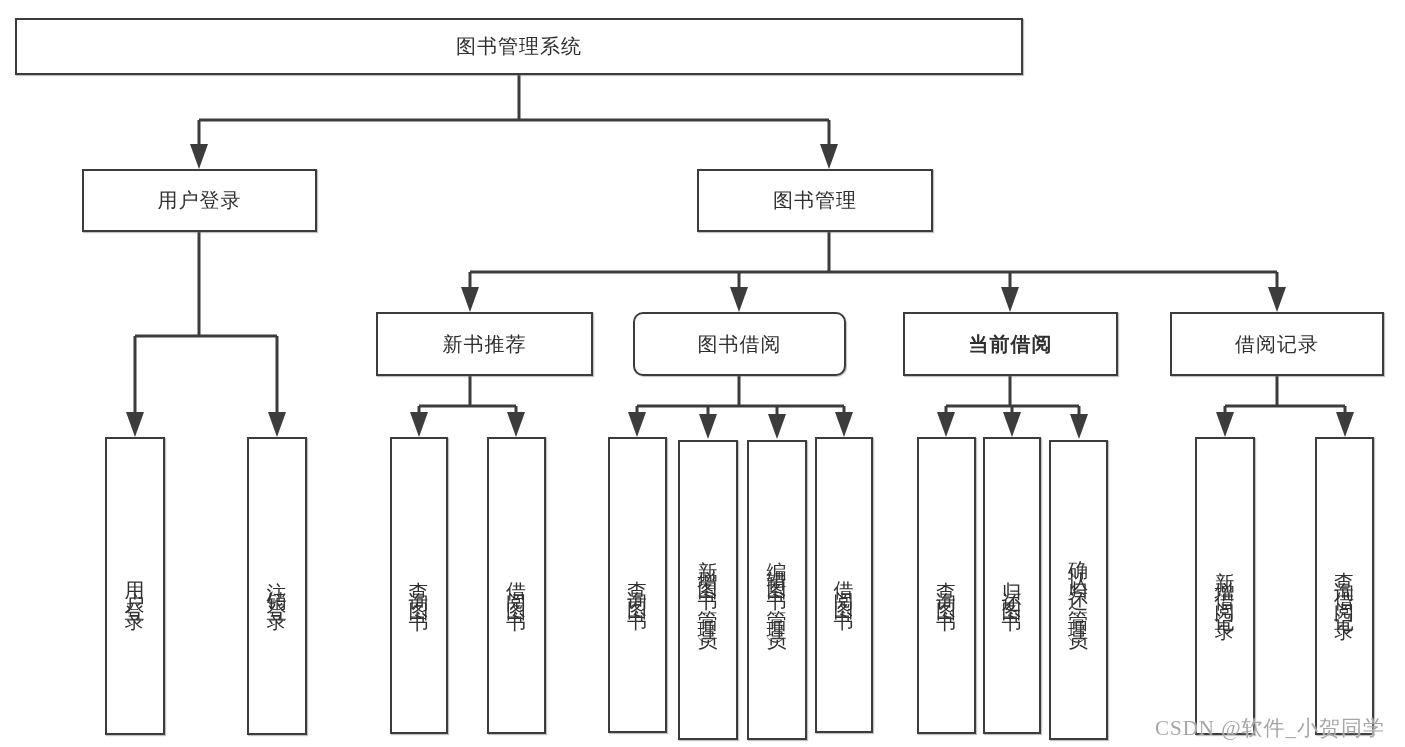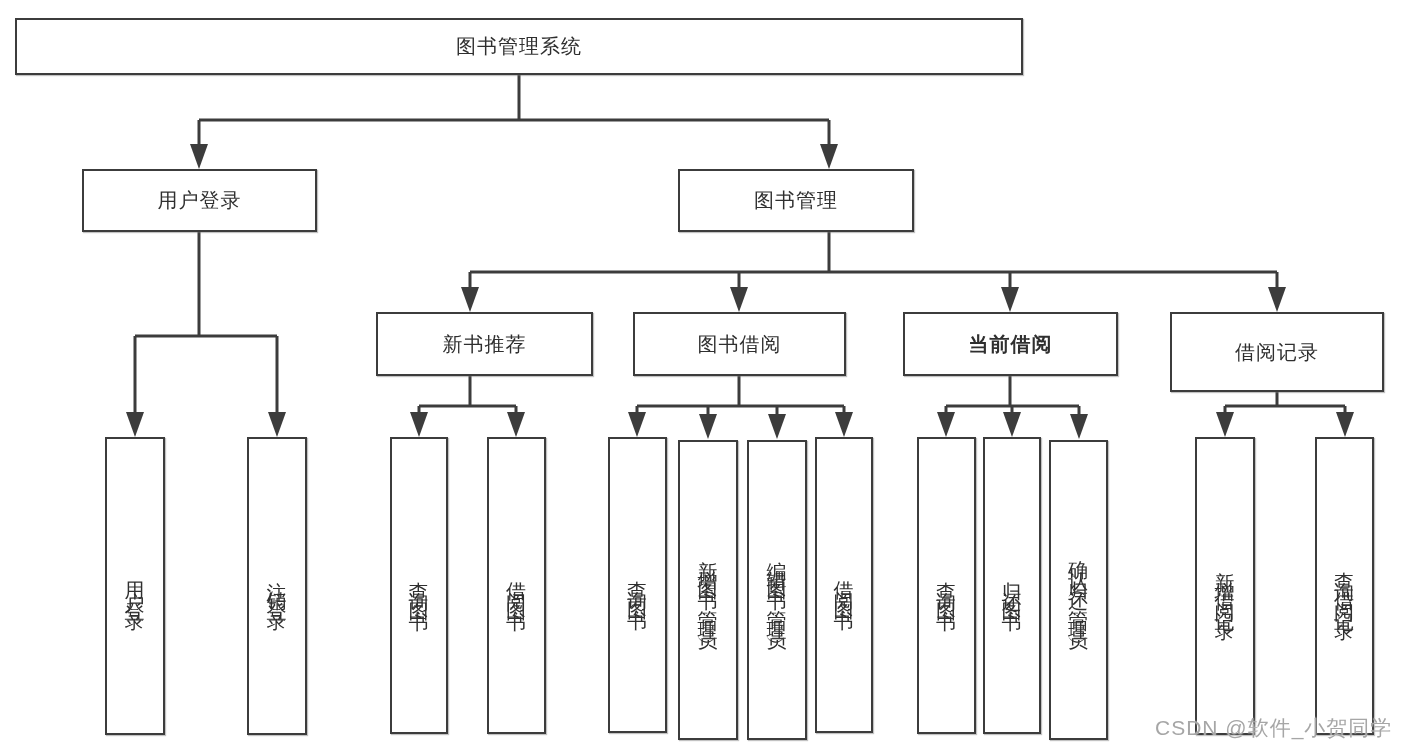--- a/index.html
+++ b/index.html
@@ -35,25 +35,25 @@
   }
   .vbox span {
     writing-mode: vertical-rl;
     text-orientation: mixed;
     line-height: 1;
     letter-spacing: 10px;
   }
   
   .n-root            { left: 15px;   top: 12px;  width: 1008px; height: 57px; margin-top: 6px; }
   .n-user-login      { left: 82px;   top: 169px; width: 235px;  height: 63px; }
-  .n-book-mgmt       { left: 678px;  top: 169px; width: 236px;  height: 63px; }
+  .n-book-mgmt       { left: 697px;  top: 169px; width: 236px;  height: 63px; }
   .n-recommend       { left: 376px;  top: 312px; width: 217px;  height: 64px; }
-  .n-borrow          { left: 633px;  top: 312px; width: 213px;  height: 64px; }
+  .n-borrow          { left: 633px;  top: 312px; width: 213px;  height: 64px; border-radius: 10px; }
   .n-current         { left: 903px;  top: 312px; width: 215px;  height: 64px; font-weight: bold; }
-  .n-records         { left: 1170px; top: 312px; width: 214px;  height: 80px; }
+  .n-records         { left: 1170px; top: 312px; width: 214px;  height: 64px; }
   .n-leaf-login      { left: 105px;  top: 437px; width: 60px;   height: 298px; }
   .n-leaf-logout     { left: 247px;  top: 437px; width: 60px;   height: 298px; }
   .n-leaf-rec-query  { left: 390px;  top: 437px; width: 58px;   height: 297px; }
   .n-leaf-rec-borrow { left: 487px;  top: 437px; width: 59px;   height: 297px; }
   .n-leaf-bor-query  { left: 608px;  top: 437px; width: 59px;   height: 296px; }
   .n-leaf-bor-add    { left: 678px;  top: 440px; width: 60px;   height: 300px; }
   .n-leaf-bor-edit   { left: 747px;  top: 440px; width: 60px;   height: 300px; }
   .n-leaf-bor-borrow { left: 815px;  top: 437px; width: 58px;   height: 296px; }
   .n-leaf-cur-query  { left: 917px;  top: 437px; width: 59px;   height: 297px; }
   .n-leaf-cur-return { left: 983px;  top: 437px; width: 58px;   height: 297px; }
@@ -63,20 +63,21 @@
   #watermark {
     position: absolute;
     left: 1155px;
     top: 714px;
     font-size: 21px;
     letter-spacing: 1px;
     color: #a6a6a6;
     text-shadow: 0 0 2px rgba(255,255,255,0.9);
     z-index: 10;
     white-space: nowrap;
+    font-family: Liberation Serif, serif;
   }
 </style>
 </head>
 <body>
 
 <div id="stage">
 
   <svg id="connectors" viewBox="0 0 1405 747" xmlns="http://www.w3.org/2000/svg" aria-hidden="true">
     <g stroke="#3c3c3c" stroke-width="3" fill="none">
 

